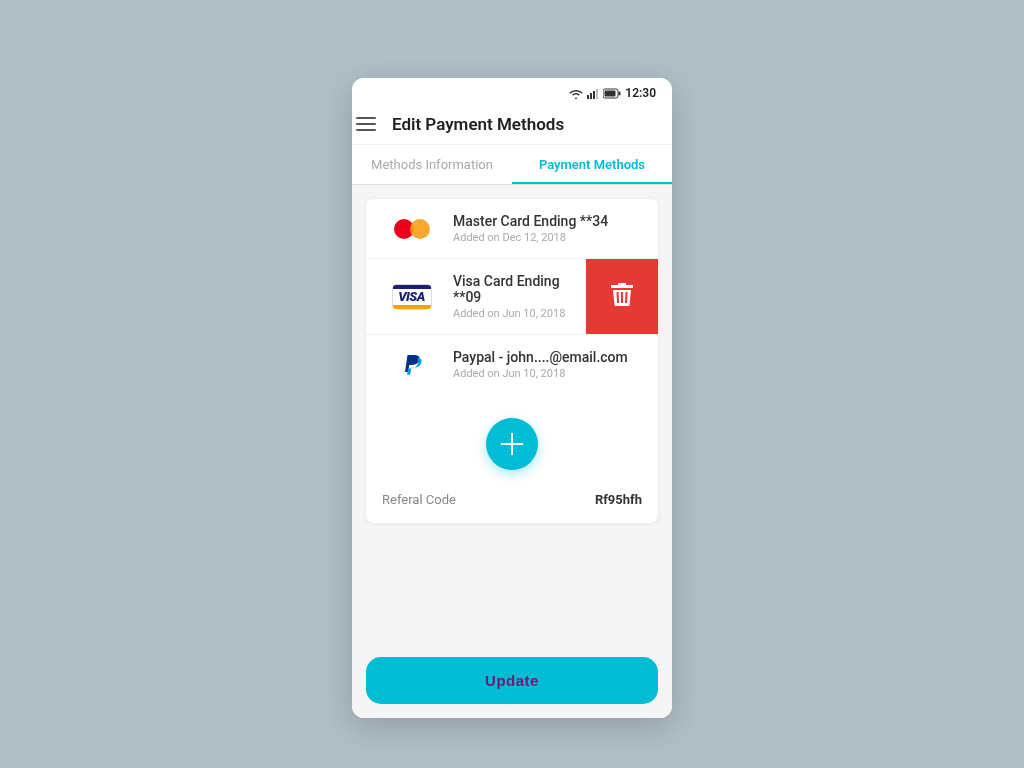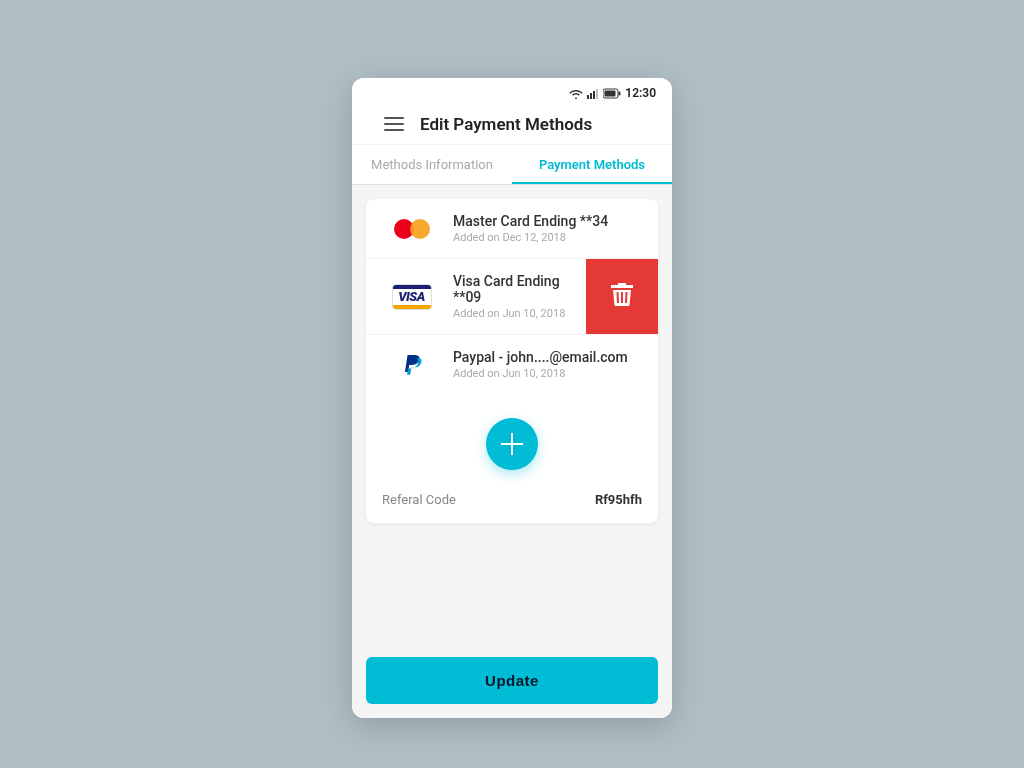--- a/index.html
+++ b/index.html
@@ -44,21 +44,21 @@
 
     .status-time {
       font-size: 12px;
       font-weight: 600;
       color: #222;
     }
 
     
     .top-bar {
       background: #fff;
-      padding: 10px 16px 10px 32px;
+      padding: 10px 16px 10px 4px;
       display: flex;
       align-items: center;
       gap: 16px;
       border-bottom: 1px solid #f0f0f0;
     }
 
     .hamburger-icon {
       display: flex;
       flex-direction: column;
       gap: 4px;
@@ -250,22 +250,22 @@
     .update-section {
       padding: 16px 14px 14px 14px;
       background: #f5f5f5;
     }
 
     .update-button {
       width: 100%;
       padding: 15px;
       background: #00bcd4;
       border: none;
-      border-radius: 6px;
-      color: #0f172a;
+      border-radius: 15px;
+      color: #701a75;
       font-size: 15px;
       font-weight: 600;
       cursor: pointer;
       letter-spacing: 0.5px;
     }
 
     
     .mc-icon {
       position: relative;
       width: 36px;

